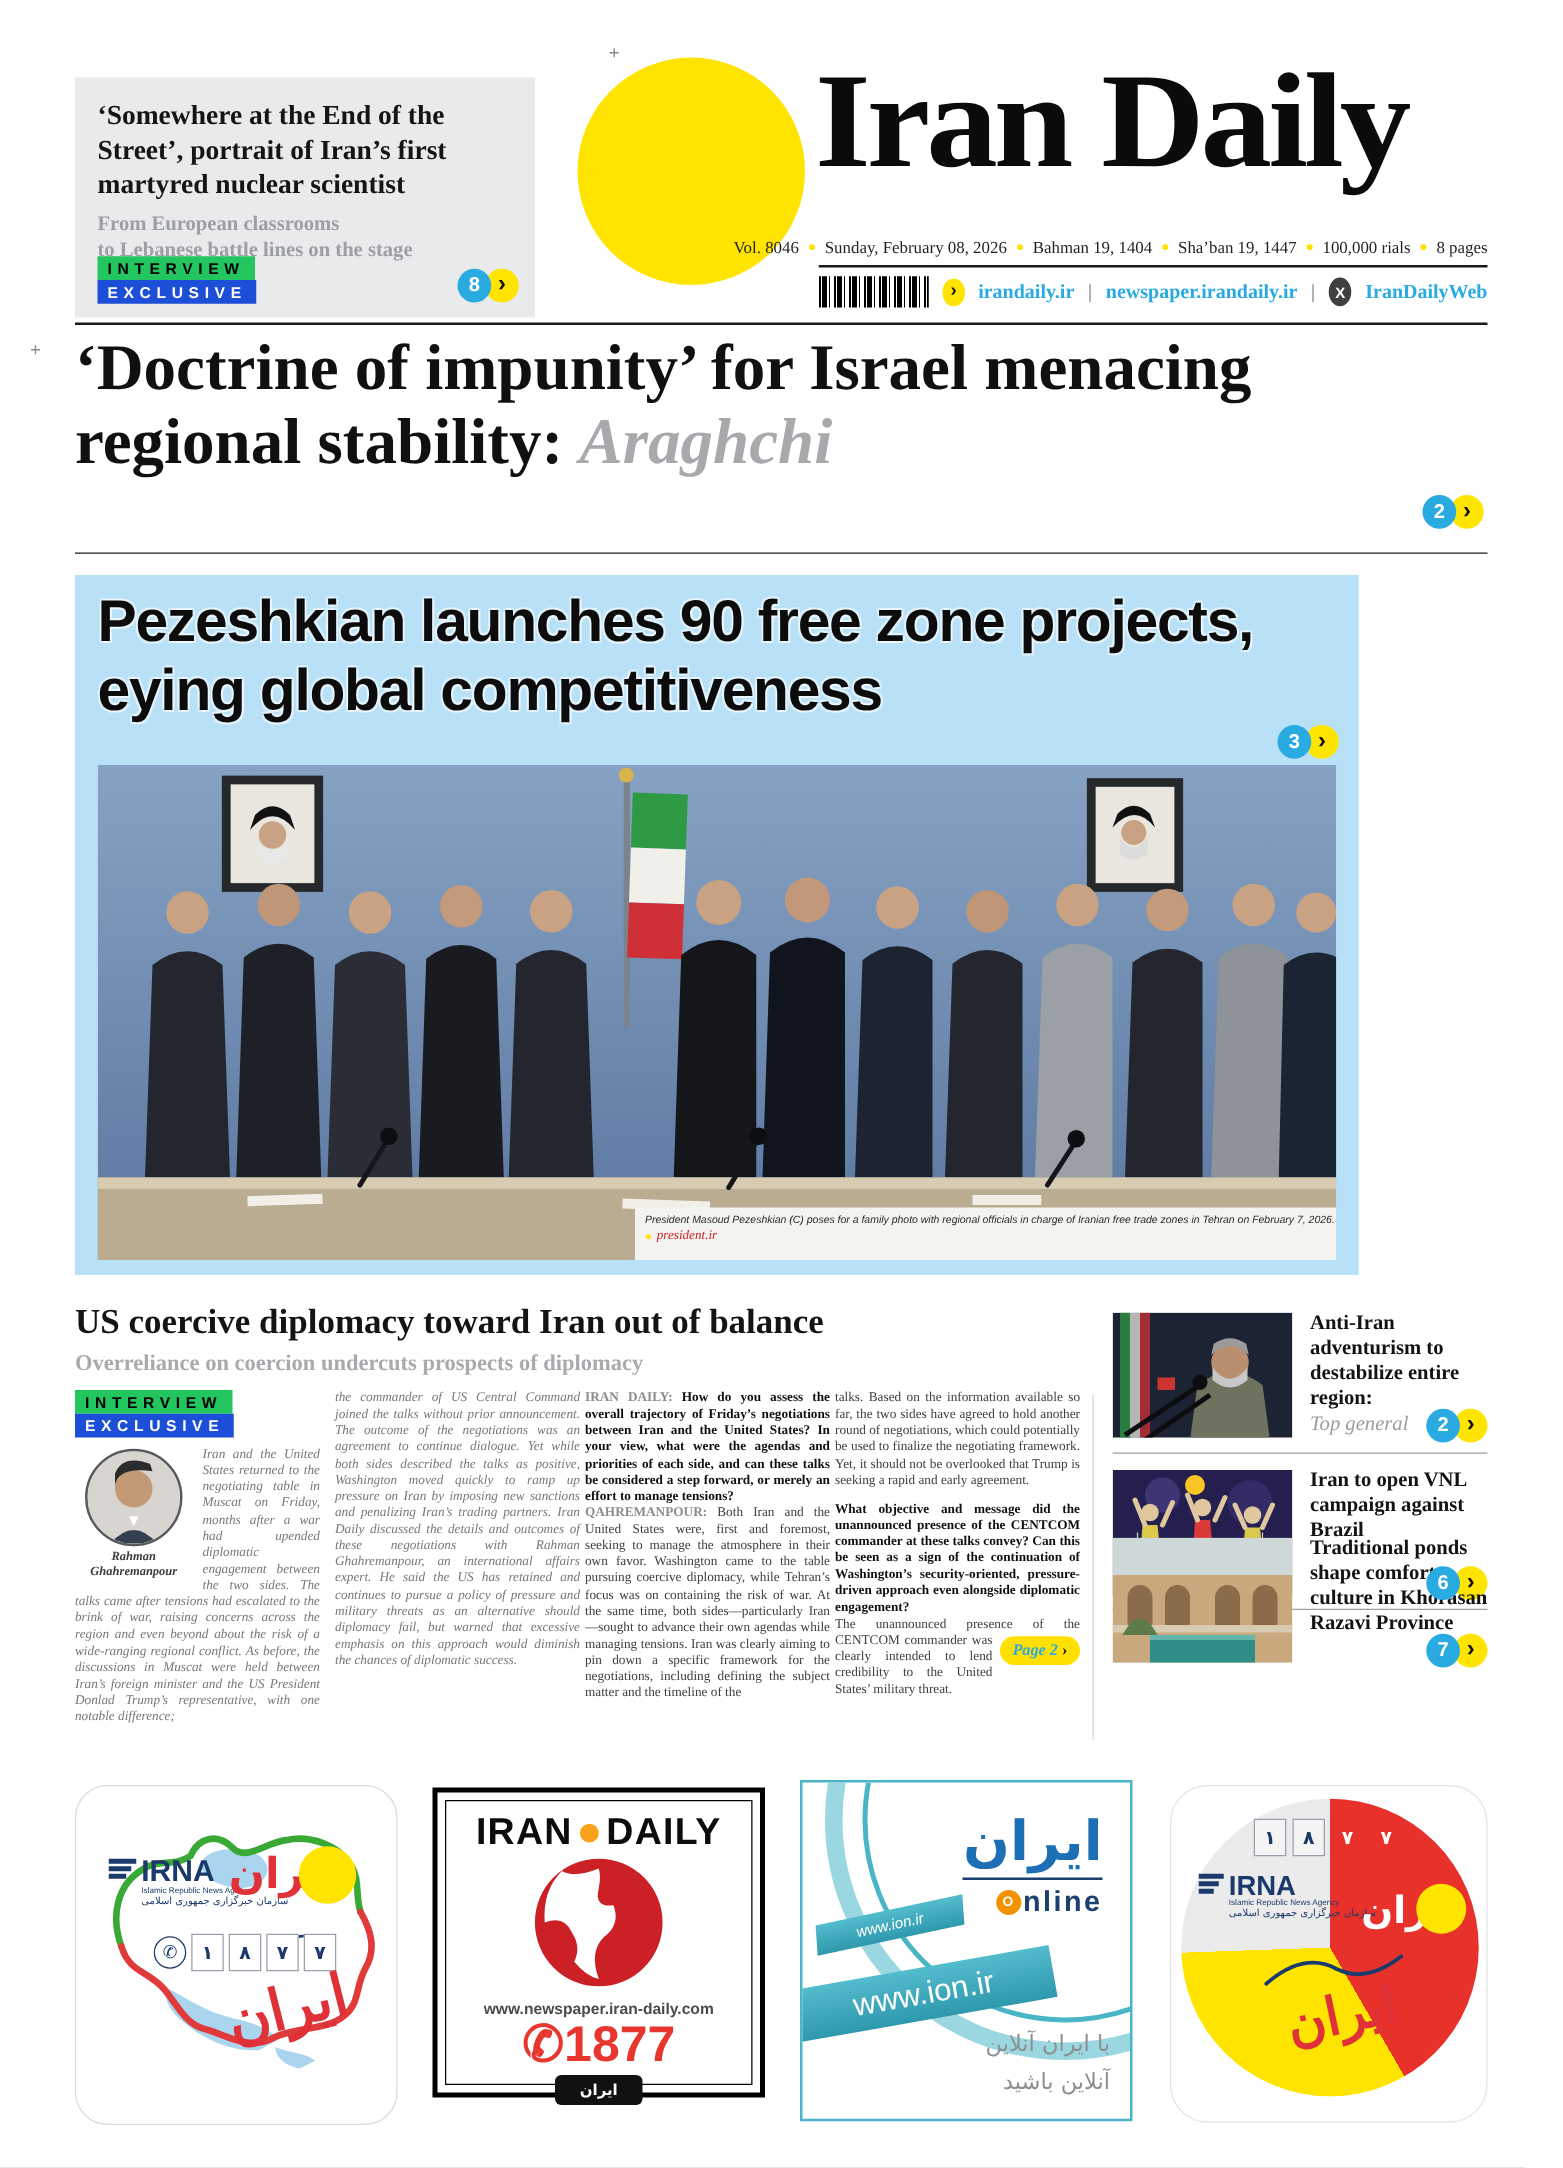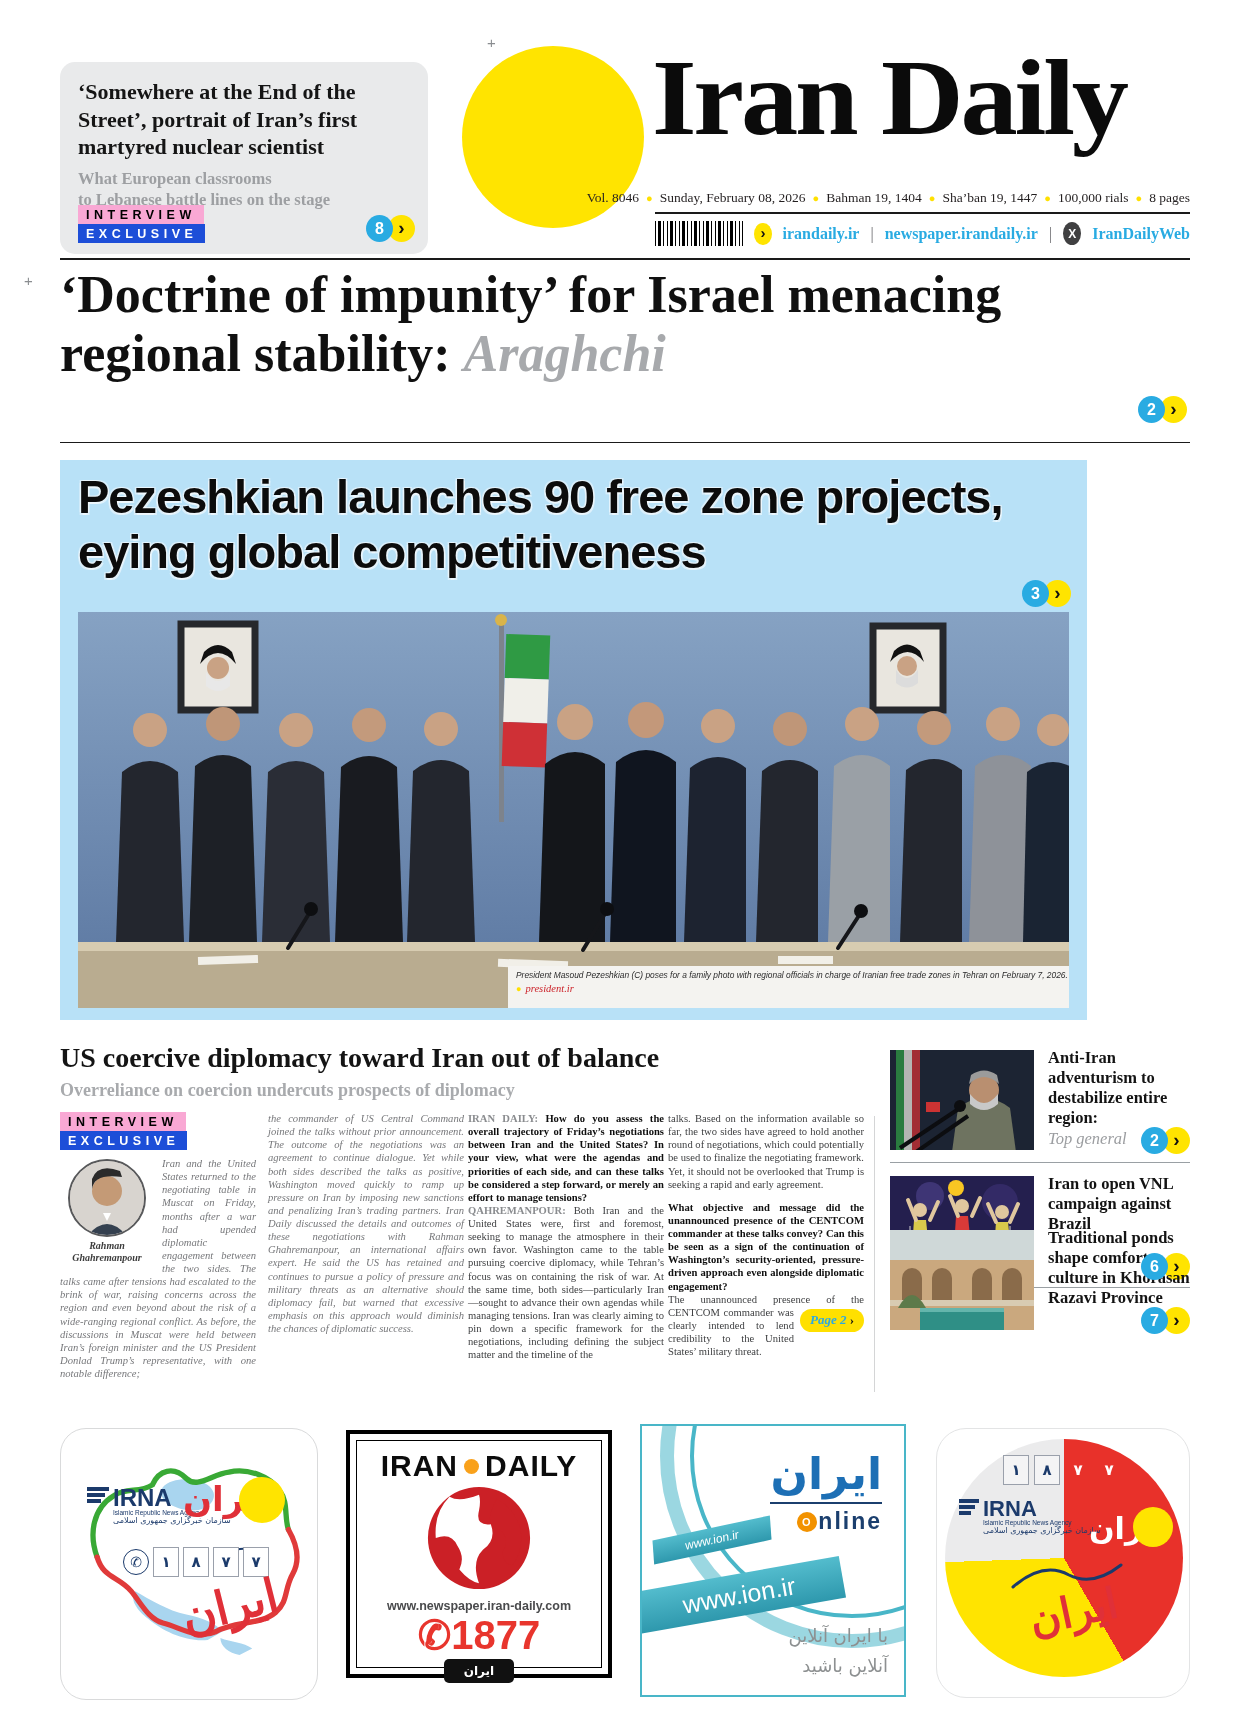--- a/index.html
+++ b/index.html
@@ -4,25 +4,25 @@
 <style>
   html,body{margin:0;padding:0;background:#cfd2d6;}
   .page{position:relative;width:1250px;height:1734px;background:#ffffff;overflow:hidden;
         font-family:"Liberation Serif",serif;color:#1a1a1a;}
   .abs{position:absolute;}
 
   
   .mark{position:absolute;color:#8a8d90;font:15px "Liberation Sans",sans-serif;}
 
   
-  .teaser{left:60px;top:62px;width:368px;height:192px;background:#e9eaeb;padding:16px 18px;box-sizing:border-box;border-radius:15px;}
+  .teaser{left:60px;top:62px;width:368px;height:192px;background:#e9eaeb;padding:16px 18px;box-sizing:border-box;}
   .teaser h2{margin:0;font-size:22px;line-height:1.26;font-weight:bold;color:#151515;}
   .teaser .sub{margin-top:7px;font-size:16.5px;line-height:1.28;font-weight:bold;color:#9d9fa2;}
   .tag{display:block;width:max-content;font:bold 12.5px "Liberation Sans",sans-serif;letter-spacing:4.5px;padding:3px 8px 2px;}
-  .tag-y{background:#f9a8d4;color:#000;}
+  .tag-y{background:#22c55e;color:#000;}
   .tag-g{background:#1d4ed8;color:#fff;}
 
   
   .badge-pair{display:flex;align-items:center;}
   .badge-num{width:27px;height:27px;border-radius:50%;background:#29abe2;color:#fff;
              font:bold 16px "Liberation Sans",sans-serif;display:flex;align-items:center;justify-content:center;z-index:2;}
   .badge-go{width:27px;height:27px;border-radius:50%;background:#ffe400;color:#111;margin-left:-5px;
             font:bold 19px "Liberation Sans",sans-serif;display:flex;align-items:center;justify-content:center;padding-bottom:2px;box-sizing:border-box;}
 
   
@@ -126,21 +126,21 @@
 <body>
 
 <div class="page">
 
   <div class="mark" style="left:487px;top:34px;">+</div>
   <div class="mark" style="left:24px;top:272px;">+</div>
 
   <div class="abs teaser">
     <h2>‘Somewhere at the End of the Street’, portrait of Iran’s first martyred nuclear scientist</h2>
     <div class="sub">
-      <div>What European classrooms</div>
+      <div>From European classrooms</div>
       <div>to Lebanese battle lines on the stage</div>
     </div>
     <div style="position:absolute;left:18px;bottom:11px;">
       <span class="tag tag-y">INTERVIEW</span>
       <span class="tag tag-g">EXCLUSIVE</span>
     </div>
     <div class="badge-pair" style="position:absolute;right:13px;bottom:12px;">
       <span class="badge-num">8</span>
       <span class="badge-go">›</span>
     </div>

